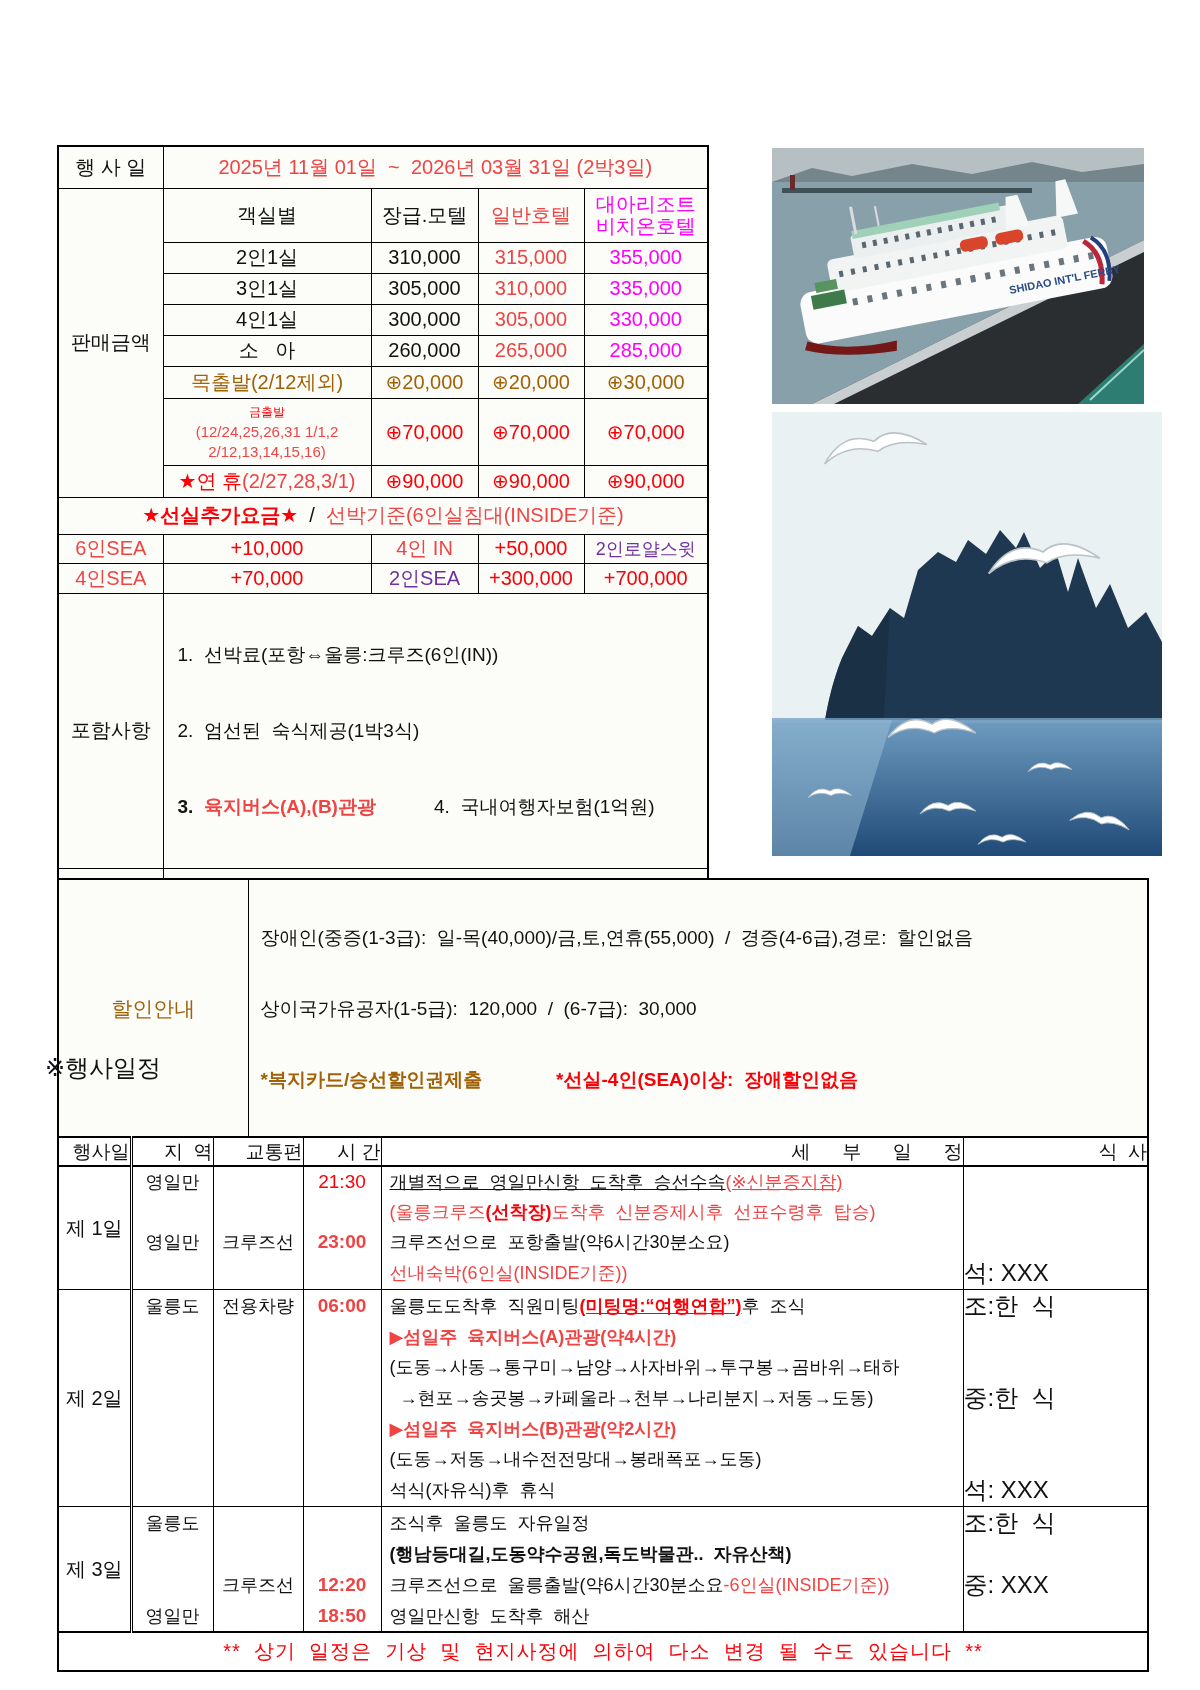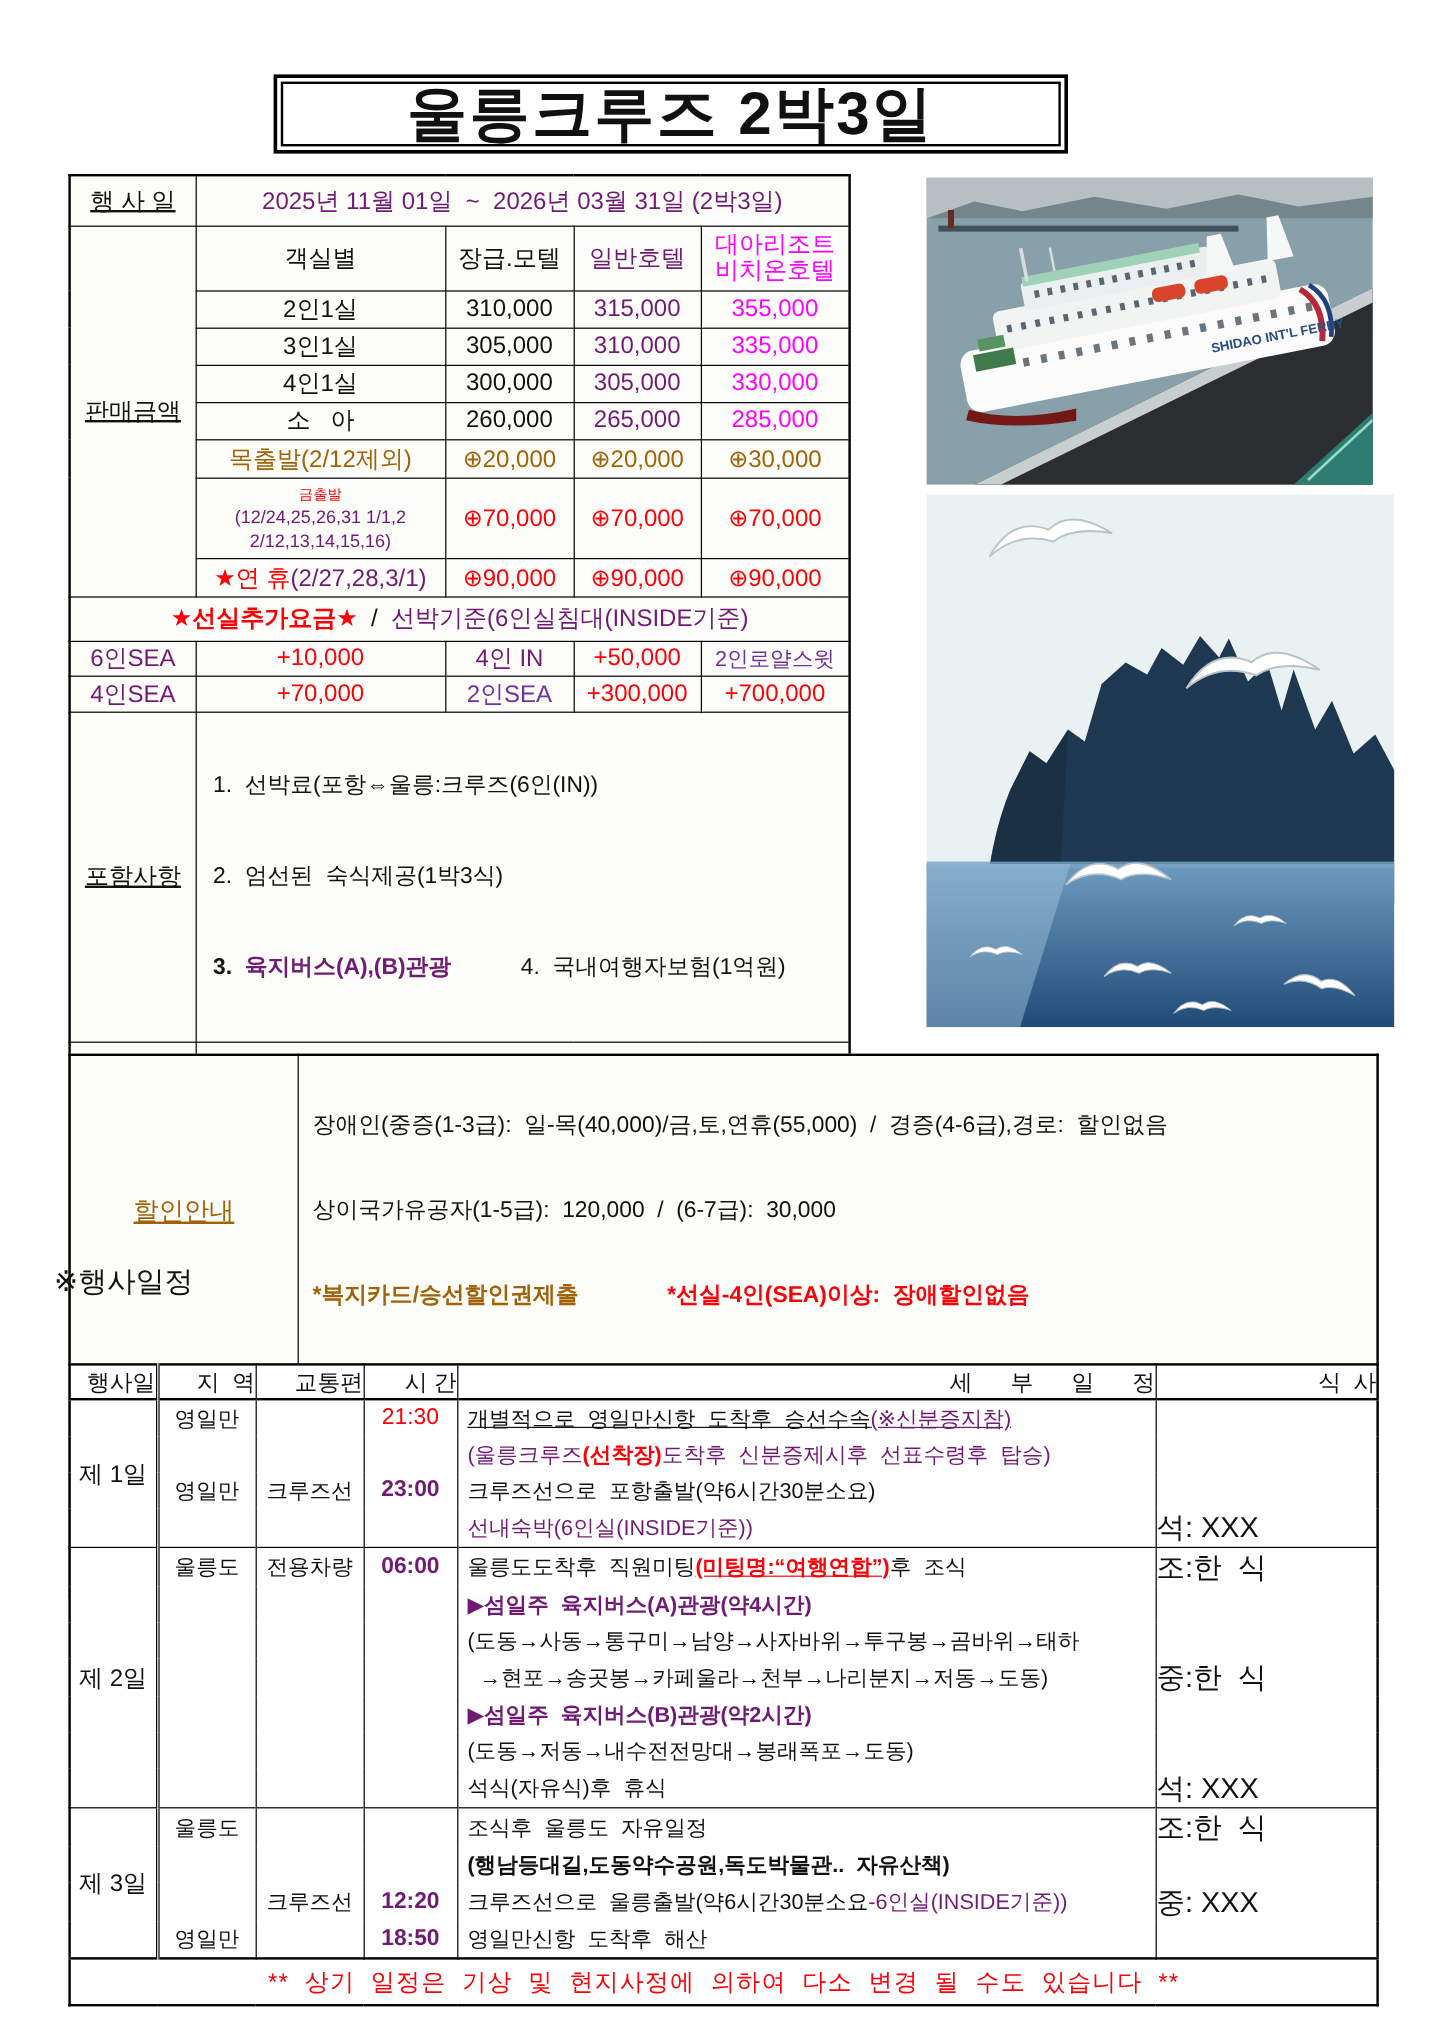--- a/index.html
+++ b/index.html
@@ -1,33 +1,33 @@
 <!DOCTYPE html>
 <html><head>
 <meta charset="utf-8">
 <style>
   html,body{margin:0;padding:0;background:#fff;}
   .page{position:relative;width:1200px;height:1690px;background:#ffffff;
         font-family:"Liberation Sans","DejaVu Sans",sans-serif;color:#111;}
   
-  .k{color:#111}.b{color:#701a75}.r{color:#fb0007}.g{color:#a16207}.gl{color:#00a14e}
+  .k{color:#111}.b{color:#ef4444}.r{color:#fb0007}.g{color:#a16207}.gl{color:#00a14e}
   .m{color:#ff00ff}.p{color:#7030a0}.lr{color:#ff5a52}
   .bd{font-weight:bold}.u{text-decoration:underline}
   
   .title-box{position:absolute;left:228px;top:62px;width:662px;height:66px;border:3px solid #000;padding:3px;box-sizing:border-box;background:#fff;}
   .title-inner{width:100%;height:100%;border:2px solid #000;box-sizing:border-box;display:flex;align-items:center;justify-content:center;}
   .title-inner span{font-size:50px;font-weight:bold;letter-spacing:2px;}
   
   .tbl{position:absolute;border-collapse:collapse;table-layout:fixed;background:#fcfcf9;}
   .tbl td{border:1px solid #000;overflow:hidden;white-space:pre;vertical-align:middle;text-align:center;padding:0;}
   .tbl{border:2px solid #000;}
   
   .main{left:57px;top:145px;width:650px;}
   .main td{font-size:20px;}
-  .lblcell{font-size:22px;text-decoration:underline;}
+  .lblcell{font-size:22px;}
   .ev{font-size:23px;text-align:center;}
   .hdr{font-size:20px;}
   .resort-h{font-size:18px;line-height:22px;}
   .pricecell{font-size:21px;}
   .fri-l1{font-size:12px;line-height:20px;display:block}
   .fri-l2{font-size:15px;line-height:20px;display:block}
   .cab-hd{font-size:22px;}
   .leftcell{text-align:left;}
   .inc-line{display:block;text-align:left;font-size:19px;line-height:30px;padding-left:14px;}
   .exc-line{display:block;text-align:left;font-size:19px;line-height:30px;padding-left:14px;}
@@ -53,25 +53,20 @@
   .sched tr.foot td{border-top:2.5px solid #000;height:37px;font-size:20px;letter-spacing:1px;}
   
   .ferry{position:absolute;left:772px;top:148px;width:372px;height:256px;}
   .island{position:absolute;left:772px;top:412px;width:390px;height:444px;}
 </style>
 </head>
 <body>
 
 <div class="page">
 
-  <div class="title-box">
-    <div class="title-inner">
-      <span>울릉크루즈 2박3일</span>
-    </div>
-  </div>
 
   <table class="tbl main">
     <colgroup>
         <col style="width:105px">
         <col style="width:208px">
         <col style="width:107px">
         <col style="width:106px">
         <col style="width:124px">
       </colgroup>
     <tbody>

